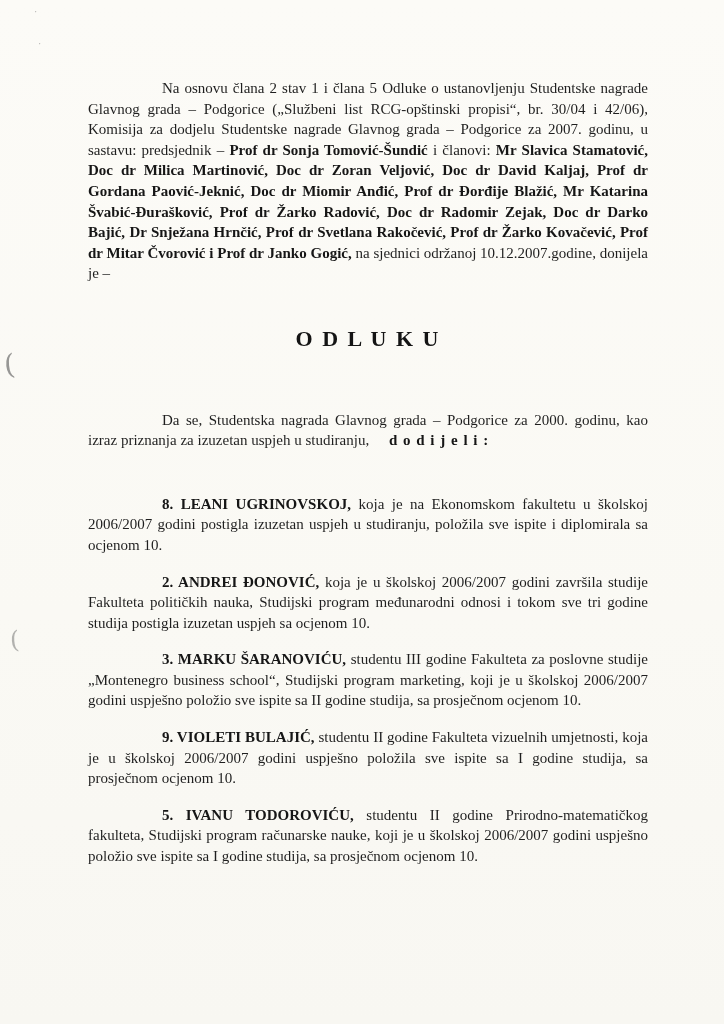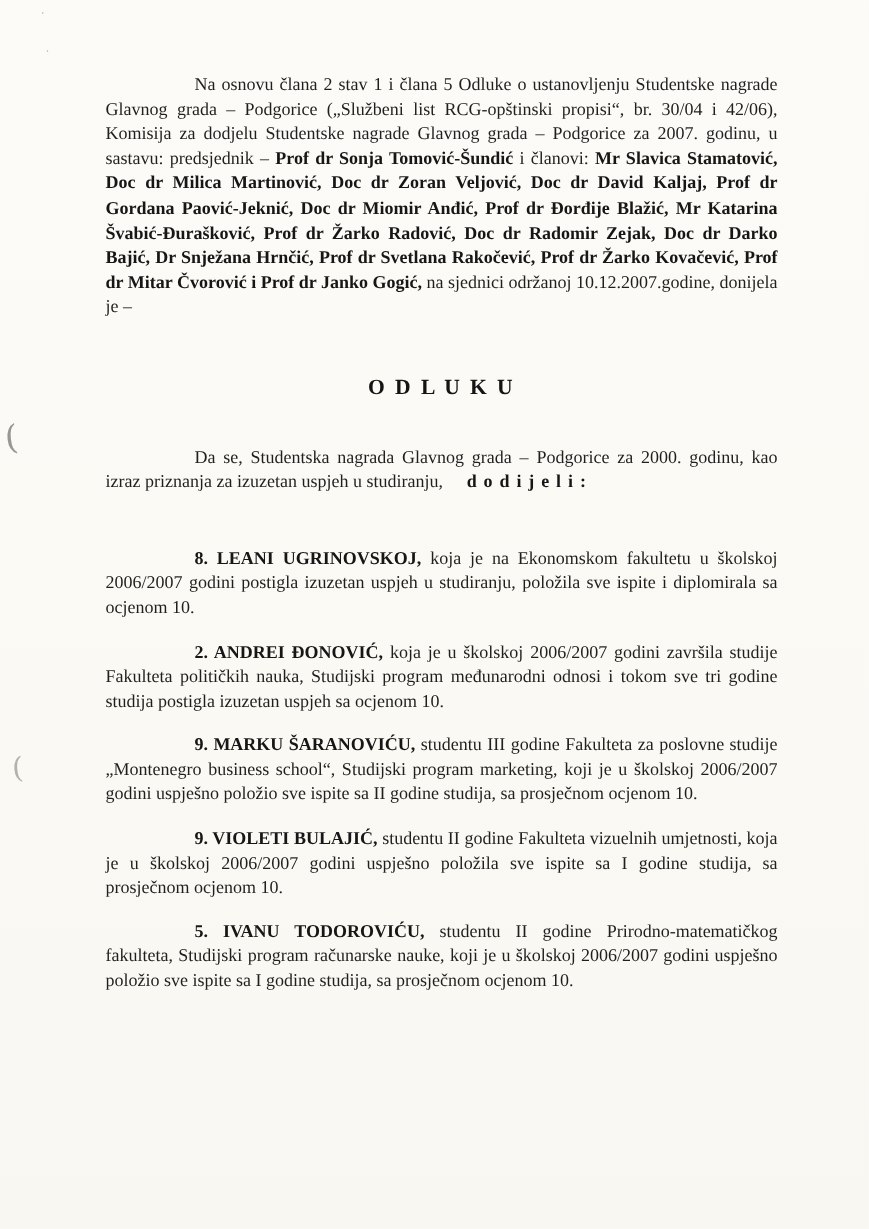--- a/index.html
+++ b/index.html
@@ -12,34 +12,34 @@
   }
   .page {
     position: relative;
     width: 724px;
     height: 1024px;
     background: linear-gradient(180deg, #fcfbf7 0%, #faf9f4 60%, #f8f7f2 100%);
     font-family: "Liberation Serif", "DejaVu Serif", serif;
     color: #1f1f1f;
   }
   .doc {
-    padding: 61px 76px 0 88px;
+    padding: 78px 76px 0 88px;
     font-size: 15px;
     line-height: 20.6px;
     text-align: justify;
   }
   p { margin: 0; }
   .indent { text-indent: 74px; }
   .b { font-weight: 700; color: #161616; }
   .heading {
     text-align: center;
     font-weight: 700;
-    font-size: 18px;
+    font-size: 22px;
     letter-spacing: 2px;
-    margin: 45px 0 39px 0;
+    margin: 45px 0 60px 0;
     text-indent: 0;
     color: #141414;
   }
   .decision { margin-bottom: 43px; }
   .decision .b { letter-spacing: 1px; margin-left: 16px; }
   .award-item { margin-bottom: 16px; }
   .artifact {
     position: absolute;
     color: rgba(70,70,70,0.55);
     font-family: "DejaVu Serif", serif;
@@ -68,21 +68,21 @@
     <p class="heading">O D L U K U</p>
 
     <p class="indent decision"><span>Da se, Studentska nagrada Glavnog grada – Podgorice za 2000. godinu, kao izraz priznanja za izuzetan uspjeh u studiranju, </span><span class="b">d o d i j e l i :</span></p>
 
     <div>
 
       <p class="indent award-item"><span class="b">8. LEANI UGRINOVSKOJ,</span><span> koja je na Ekonomskom fakultetu u školskoj 2006/2007 godini postigla izuzetan uspjeh u studiranju, položila sve ispite i diplomirala sa ocjenom 10.</span></p>
 
       <p class="indent award-item"><span class="b">2. ANDREI ĐONOVIĆ,</span><span> koja je u školskoj 2006/2007 godini završila studije Fakulteta političkih nauka, Studijski program međunarodni odnosi i tokom sve tri godine studija postigla izuzetan uspjeh sa ocjenom 10.</span></p>
 
-      <p class="indent award-item"><span class="b">9. MARKU ŠARANOVIĆU,</span><span>  studentu III godine Fakulteta za poslovne studije „Montenegro business school“, Studijski program marketing, koji je u školskoj 2006/2007 godini uspješno položio sve ispite sa II godine studija, sa prosječnom ocjenom 10.</span></p>
+      <p class="indent award-item"><span class="b">3. MARKU ŠARANOVIĆU,</span><span>  studentu III godine Fakulteta za poslovne studije „Montenegro business school“, Studijski program marketing, koji je u školskoj 2006/2007 godini uspješno položio sve ispite sa II godine studija, sa prosječnom ocjenom 10.</span></p>
 
       <p class="indent award-item"><span class="b">9. VIOLETI BULAJIĆ,</span><span> studentu II godine Fakulteta vizuelnih umjetnosti, koja je u školskoj 2006/2007 godini uspješno položila sve ispite sa I godine studija, sa prosječnom ocjenom 10.</span></p>
 
       <p class="indent award-item"><span class="b">5. IVANU TODOROVIĆU,</span><span> studentu II godine Prirodno-matematičkog fakulteta, Studijski program računarske nauke, koji je u školskoj 2006/2007 godini uspješno položio sve ispite sa I godine studija, sa prosječnom ocjenom 10.</span></p>
 
     </div>
 
   </div>
 </div>
 

